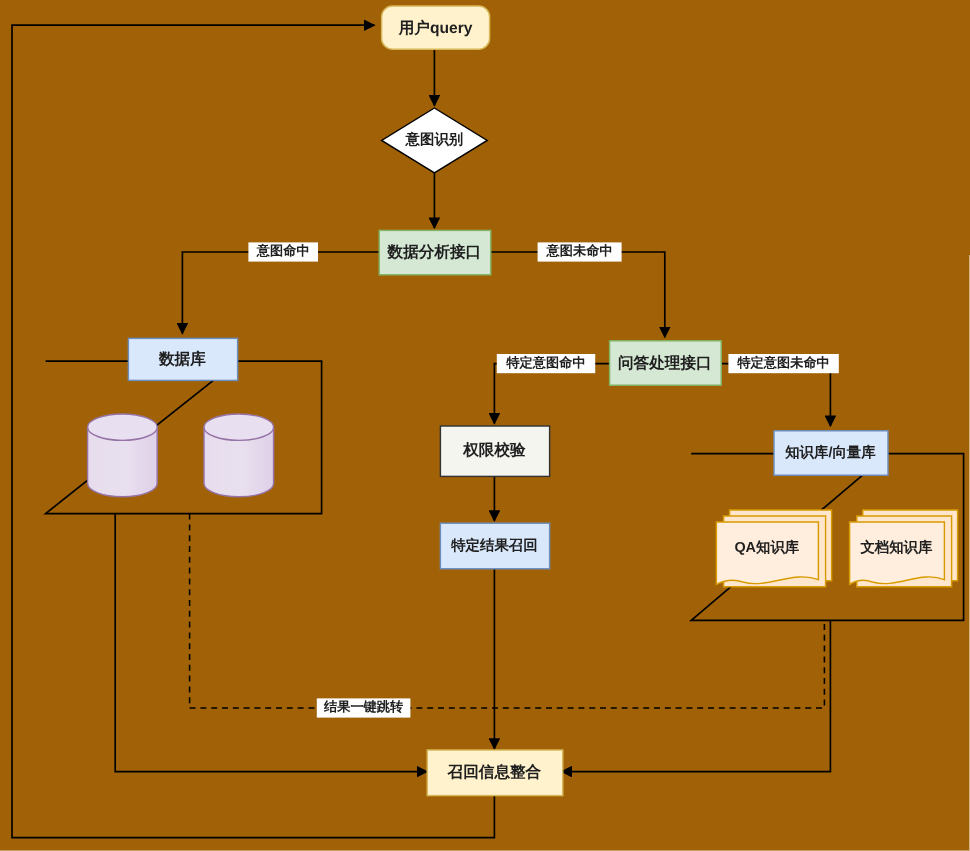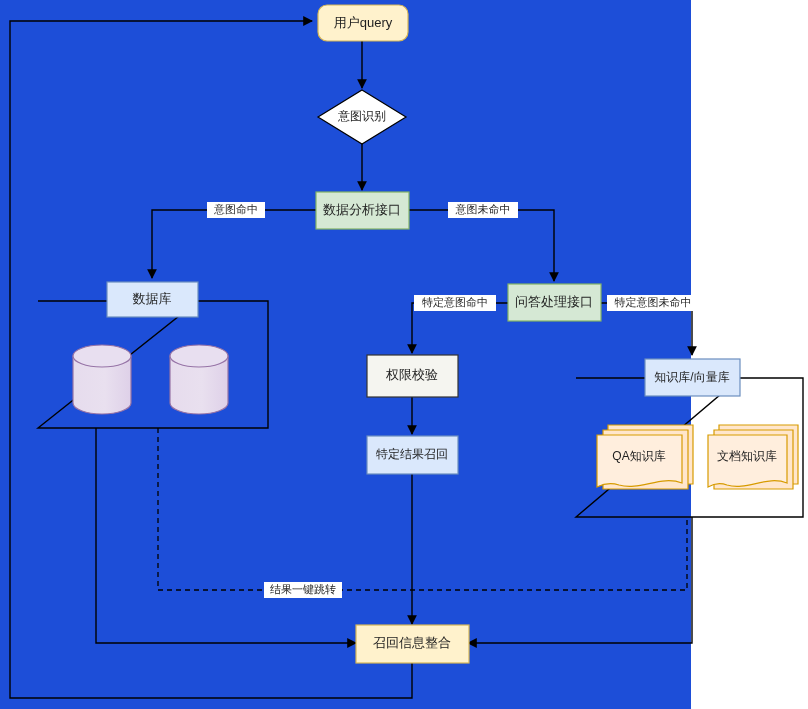--- a/index.html
+++ b/index.html
@@ -8,23 +8,24 @@
     background: #ffffff;
   }
   body {
     width: 808px;
     height: 709px;
     font-family: "Liberation Sans", "DejaVu Sans", sans-serif;
     overflow: hidden;
   }
   #canvas {
     position: relative;
-    width: 691px;
+    width: 808px;
     height: 709px;
-    background: #1d4ed8;
+    background: #a16207;
+    font-weight: bold;
   }
   svg.flow {
     position: absolute;
     top: 0;
     left: 0;
     width: 808px;
     height: 709px;
   }
   text {
     font-family: "Liberation Sans", "DejaVu Sans", sans-serif;

